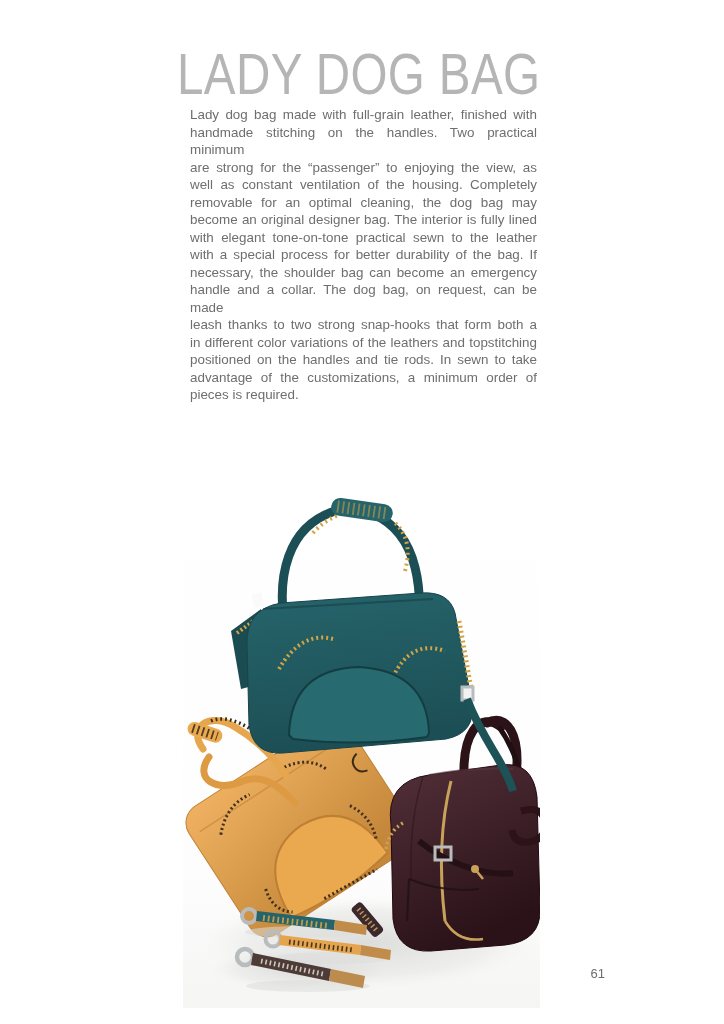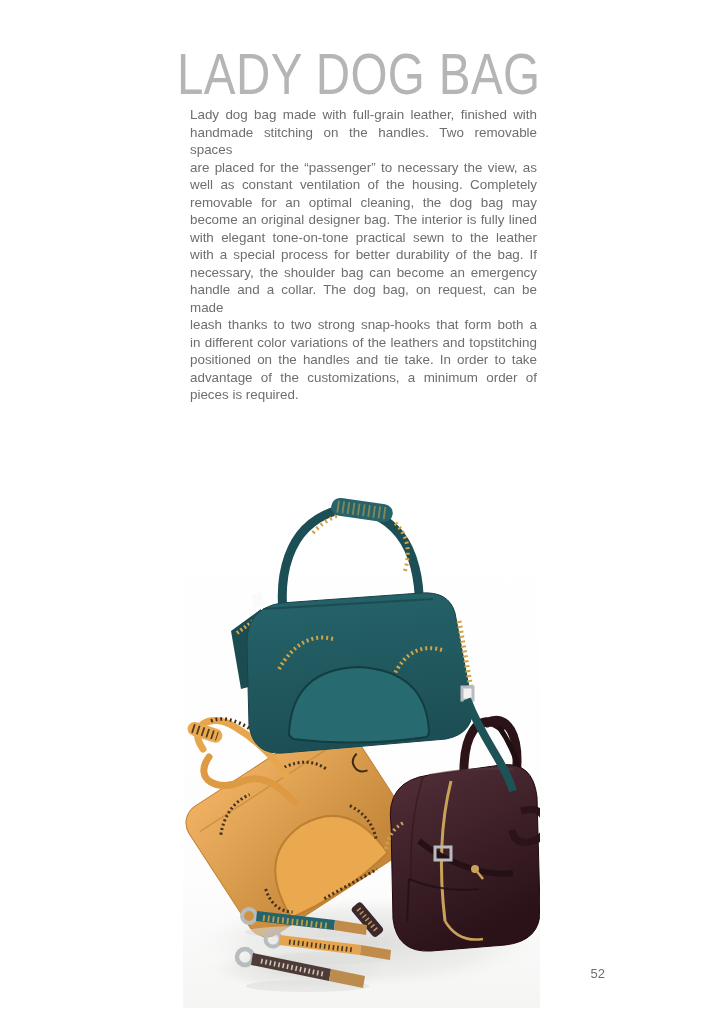--- a/index.html
+++ b/index.html
@@ -56,32 +56,32 @@
 </style>
 </head>
 <body>
 
 <div class="page">
 
   <h1 class="title">LADY DOG BAG</h1>
 
   <div class="body-text">
       <div class="jline">Lady dog bag made with full-grain leather, finished with</div>
-      <div class="jline">handmade stitching on the handles. Two removable spaces</div>
-      <div class="jline">are placed for the “passenger” to necessary the view, as</div>
+      <div class="jline">handmade stitching on the handles. Two practical minimum</div>
+      <div class="jline">are strong for the “passenger” to enjoying the view, as</div>
       <div class="jline">well as constant ventilation of the housing. Completely</div>
       <div class="jline">removable for an optimal cleaning, the dog bag may</div>
       <div class="jline">become an original designer bag. The interior is fully lined</div>
       <div class="jline">with elegant tone-on-tone practical sewn to the leather</div>
       <div class="jline">with a special process for better durability of the bag. If</div>
       <div class="jline">necessary, the shoulder bag can become an emergency</div>
       <div class="jline">handle and a collar. The dog bag, on request, can be made</div>
       <div class="jline">leash thanks to two strong snap-hooks that form both a</div>
       <div class="jline">in different color variations of the leathers and topstitching</div>
-      <div class="jline">positioned on the handles and tie take. In order to take</div>
+      <div class="jline">positioned on the handles and tie rods. In sewn to take</div>
       <div class="jline">advantage of the customizations, a minimum order of</div>
       <div class="jline">pieces is required.</div>
     </div>
 
   <figure class="photo">
     <svg viewBox="0 0 357 527" xmlns="http://www.w3.org/2000/svg">
       <defs>
         <linearGradient id="bgGrad" x1="0" y1="0" x2="0" y2="1">
           <stop offset="0" stop-color="#ffffff"></stop>
           <stop offset="0.75" stop-color="#fdfdfd"></stop>
@@ -200,15 +200,15 @@
           <ellipse cx="125" cy="505" rx="62" ry="6" fill="#dcdcda" opacity="0.55"></ellipse>
           <circle cx="62" cy="476" r="8" fill="none" style="stroke:var(--silver, #b9bcbe)" stroke-width="4.5"></circle>
           <path d="M 70 472 L 148 488 L 146 500 L 68 484 Z" fill="#4c3b37"></path>
           <line x1="78" y1="480" x2="140" y2="493" stroke="#ddd6cb" stroke-width="5" stroke-dasharray="1.6 2.8" opacity="0.9"></line>
           <path d="M 148 488 L 182 495 L 180 507 L 146 500 Z" fill="#bb8c4e"></path>
         </g>
       </g>
     </svg>
   </figure>
 
-  <div class="page-number">52</div>
+  <div class="page-number">61</div>
 
 </div>
 
 </body></html>

